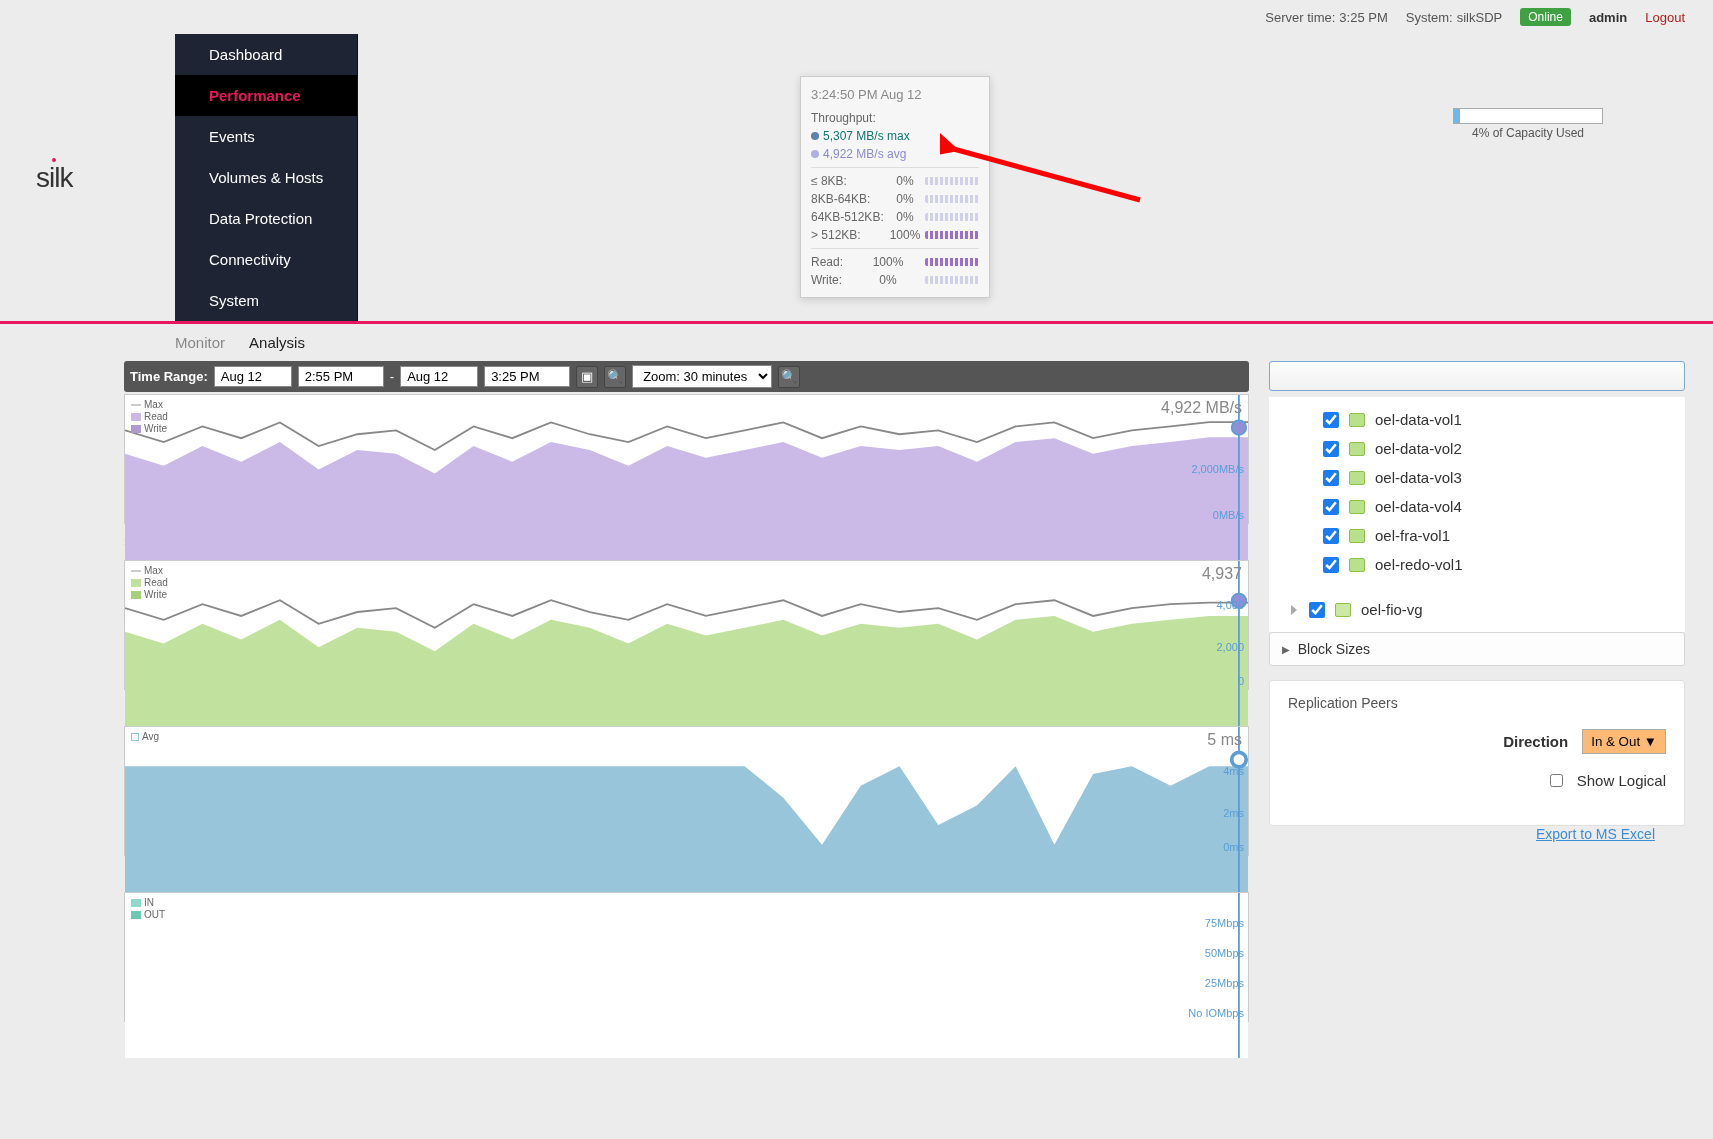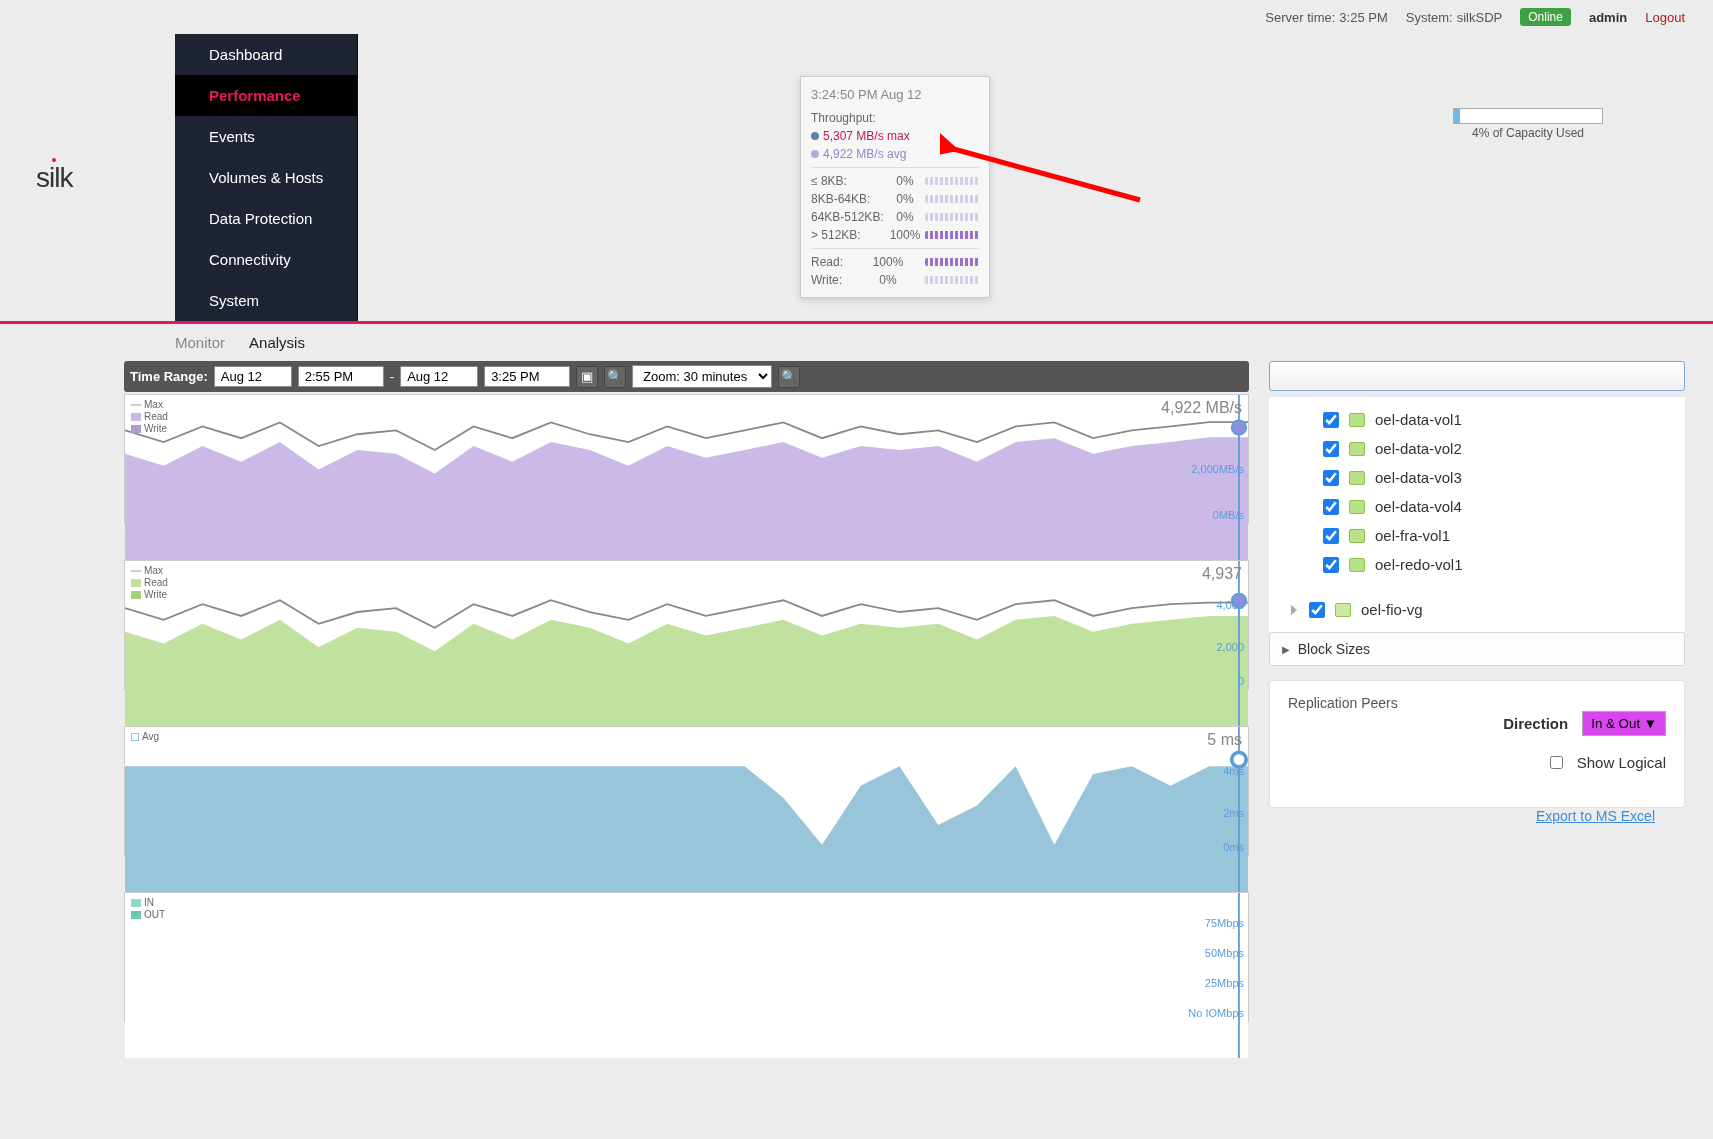--- a/index.html
+++ b/index.html
@@ -39,30 +39,30 @@
 svg.plot { display:block; width:100%; }
 .panel { background:#fdfdfd; border:1px solid #d6d6d6; border-radius:3px; margin-bottom:10px;}
 .panel .hdr { padding:8px 12px; cursor:pointer; font-size:14px; color:#333; display:flex;align-items:center;gap:8px;}
 .panel .hdr::before { content:'▶'; font-size:10px; color:#666;}
 .vol-list { padding: 8px 0 8px 54px; background:#fff;}
 .vol-item { display:flex; align-items:center; gap:10px; padding:6px 0; font-size:15px; color:#333;}
 .vol-item input[type=checkbox]{ width:16px;height:16px; accent-color:#1b7bf0;}
 .disk-icon{ width:16px;height:14px;background:#b9e08b;border:1px solid #8bc24a;border-radius:2px; display:inline-block; position:relative;}
 .disk-icon.grp{ background:#cce9a3;}
 .rep-panel { background:#fff; border:1px solid #e0e0e0; border-radius:3px; padding:14px 18px 18px; margin-top:14px;}
-.rep-panel .title{ font-size:14px;color:#555; }
+.rep-panel .title{ font-size:14px;color:#555; margin-bottom:18px;}
 .rep-row{ display:flex;justify-content:flex-end;align-items:center;gap:14px; margin-bottom:18px;}
 .rep-row label{ font-size:15px;}
 .export { text-align:right; padding-right:30px;}
 .export a{ color:#3b8dd6; text-decoration:underline; font-size:14px;}
 
 .tooltip-pop { position:absolute; left:800px; top:76px; width:190px; background:#f6f6f6; border:1px solid #ccc; box-shadow:0 2px 8px rgba(0,0,0,.15); padding:8px 10px; z-index:50; font-size:12px; color:#666; line-height:1.5;}
 .tooltip-pop .ts{ color:#888; font-size:13px;margin-bottom:4px;}
 .tooltip-pop .section-t{ color:#666; margin-top:4px;}
-.tooltip-pop .val-max{ color:#be185d;}
+.tooltip-pop .val-max{ color:#0f766e;}
 .tooltip-pop .val-avg{ color:#8a8ad0;}
 .tooltip-pop .bucket-row{ display:flex; justify-content:space-between; align-items:center; gap:4px;}
 .tooltip-pop .minibar { width:54px; height:8px; background:repeating-linear-gradient(90deg,#d0d0e8 0 3px,transparent 3px 5px); border-radius:2px;}
 .tooltip-pop .minibar.full{ background:repeating-linear-gradient(90deg,#9a6fd0 0 3px,transparent 3px 5px);}
 .tooltip-pop hr{border:none;border-top:1px solid #ddd;margin:4px 0;}
 .tooltip-pop .dot1{display:inline-block;width:8px;height:8px;border-radius:50%;background:#6080b0;margin-right:4px;}
 .tooltip-pop .dot2{display:inline-block;width:8px;height:8px;border-radius:50%;background:#b0b0e0;margin-right:4px;}
 
 .arrow { position:absolute; left:940px; top:130px; z-index:60; pointer-events:none;}
 .volumes-header{ background:linear-gradient(#fdfdfd,#f1f1f1); border:1px solid #7aa9d6; border-radius:3px; height:30px; margin-bottom:6px;}
@@ -331,21 +331,21 @@
   </div>
 
   <div class="panel">
     <div class="hdr">Block Sizes</div>
   </div>
 
   <div class="rep-panel">
     <div class="title">Replication Peers</div>
     <div class="rep-row">
       <label style="font-weight:600">Direction</label>
-      <button style="padding:4px 8px;border:1px solid #aaa;background:#d946ef">In &amp; Out ▼</button>
+      <button style="padding:4px 8px;border:1px solid #aaa;background:#fdba74">In &amp; Out ▼</button>
     </div>
     <div class="rep-row">
       <input type="checkbox" style="">
       <label>Show Logical</label>
     </div>
   </div>
 
   <div class="export">
     <a href="#">Export to MS Excel</a>
   </div>

